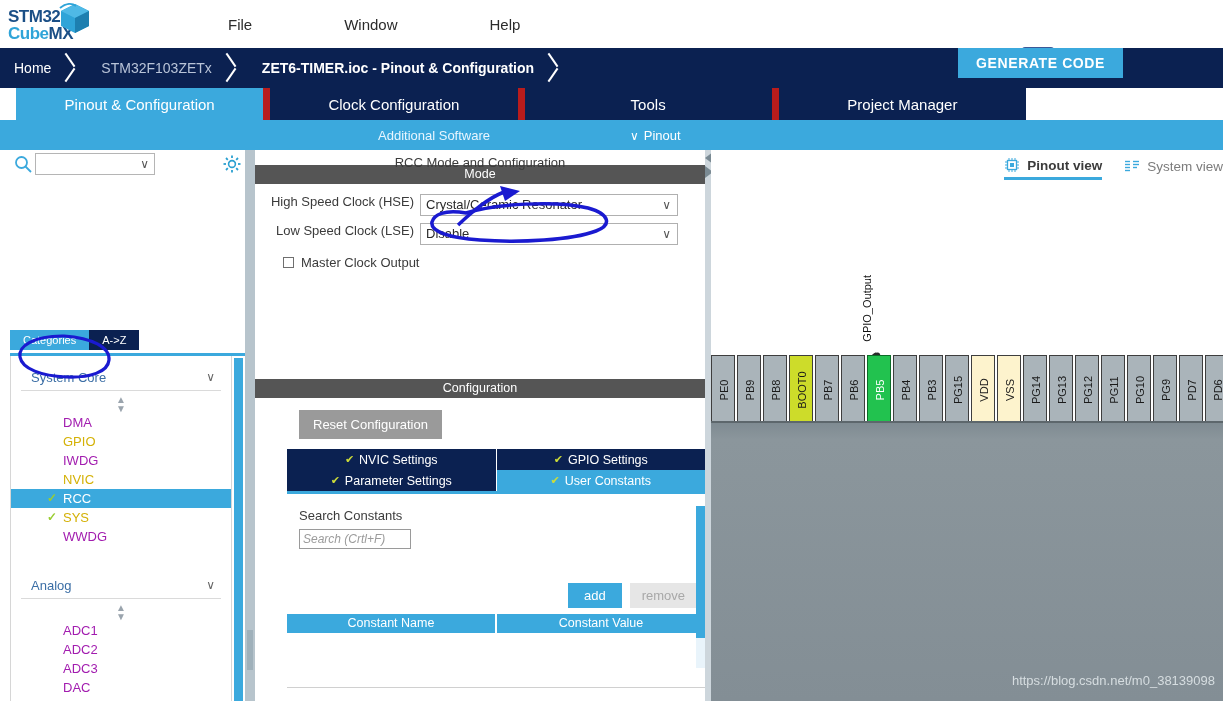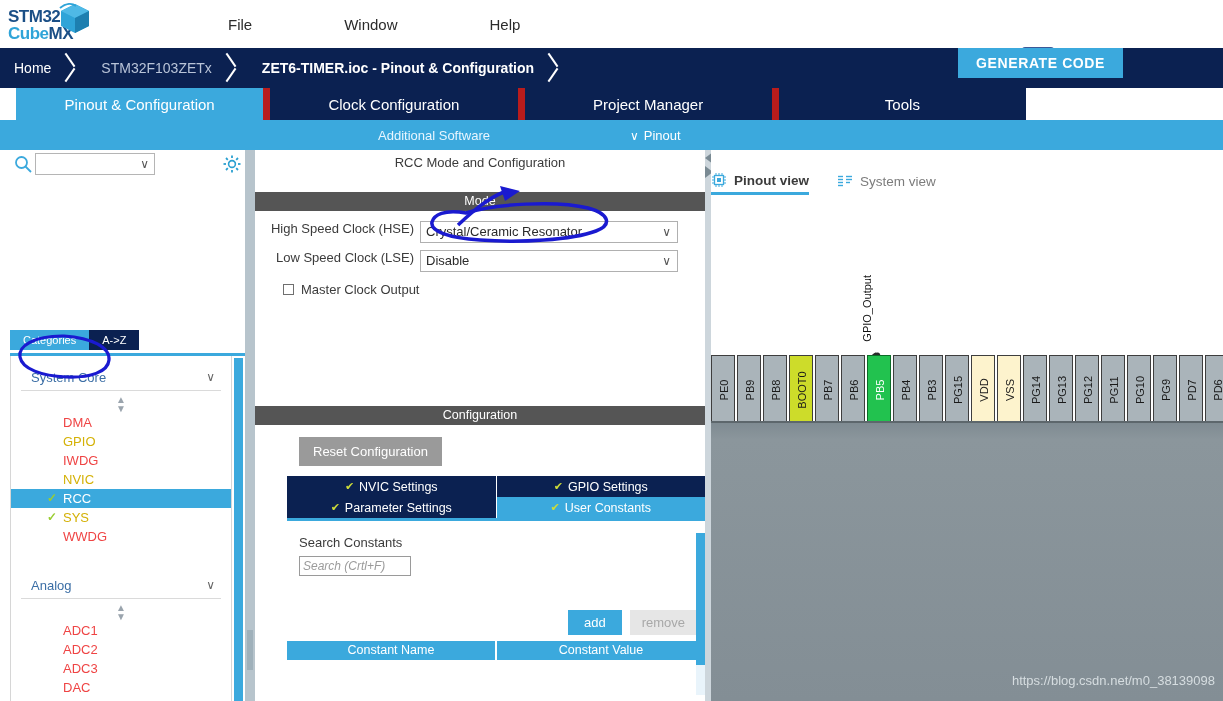--- a/index.html
+++ b/index.html
@@ -110,40 +110,40 @@
     background:#fff; overflow:hidden;
   }
   .grp { margin-top:10px; }
   .grp-head {
     position:relative; margin:0 10px; padding:4px 0 5px 10px;
     font-size:13px; color:#3b6ea5; border-bottom:1px solid #dadada; cursor:pointer;
   }
   .grp-head .gchev { position:absolute; right:6px; top:4px; font-size:12px; color:#666; }
   .spinner { text-align:center; color:#9aa4ad; font-size:10px; line-height:9px; padding-top:4px; }
   .tree-item {
-    font-size:13px; color:#ef4444; padding:2px 0 2px 52px; position:relative; cursor:pointer;
+    font-size:13px; color:#a21caf; padding:2px 0 2px 52px; position:relative; cursor:pointer;
   }
   .tree-item.yellow { color:#d4b106; }
   .tree-item.sel { background:#3ba9dd; color:#ffffff; }
   .tree-item .chk { position:absolute; left:36px; top:2px; color:#9acd32; font-size:12px; font-weight:bold; }
   .sb-scroll {
     position:absolute; left:234px; top:208px; width:9px; height:480px; background:#eef2f5;
   }
   .sb-thumb { position:absolute; left:0; top:0; width:9px; height:440px; background:#3ba9dd; }
 
   
   .splitter { position:absolute; left:245px; top:150px; width:10px; height:551px; background:#b7c4cc; }
   .splitter-grip { position:absolute; left:2px; top:480px; width:6px; height:40px; background:#9fb0ba; }
 
   
   .center {
     position:absolute; left:255px; top:150px; width:450px; height:551px; background:#ffffff;
   }
   .panel-title {
-    height:42px; line-height:26px; text-align:center;
+    height:15px; line-height:26px; text-align:center;
     font-size:13px; color:#3b3b3b; background:#ffffff;
   }
   .bar-dark {
     height:19px; line-height:19px; text-align:center;
     background:#555555; color:#ffffff; font-size:12.5px;
   }
   .mode-body { padding:10px 0 0 0; position:relative; height:195px; }
   .frow { display:flex; margin:0 0 7px 10px; height:22px; }
   .flabel { font-size:13px; color:#3b3b3b; width:155px; text-align:right; padding-right:6px; }
   .fsel {
@@ -195,21 +195,21 @@
   
   .collapse-arrows { position:absolute; left:705px; top:152px; width:10px; }
   .ca { width:0;height:0; margin:0 0 2px 0; }
   .ca-l { border-right:8px solid #7a8a93; border-top:6px solid transparent; border-bottom:6px solid transparent; }
   .ca-r { border-left:8px solid #7a8a93; border-top:6px solid transparent; border-bottom:6px solid transparent; }
 
   
   .right {
     position:absolute; left:711px; top:150px; width:512px; height:551px; background:#ffffff;
   }
-  .view-tabs { display:flex; justify-content:flex-start; padding-top:22px; gap:28px; }
+  .view-tabs { display:flex; justify-content:flex-end; padding-top:7px; gap:22px; }
   .vtab { display:flex; align-items:center; gap:7px; font-size:13.5px; cursor:pointer; padding-bottom:4px; }
   .vtab.active { color:#3b3b3b; font-weight:bold; border-bottom:3px solid #3ba9dd; }
   .vtab.idle { color:#7c7c7c; }
   .vicon svg { width:16px; height:16px; display:block; }
 
   .chip-area { position:absolute; left:0; top:0; width:512px; height:551px; }
   .signal-label {
     position:absolute; left:150px; top:125px;
     writing-mode:vertical-rl; transform:rotate(180deg);
     font-size:11px; color:#111; white-space:nowrap;
@@ -313,22 +313,22 @@
     <div class="chev"></div>
     <div class="crumb file">ZET6-TIMER.ioc - Pinout &amp; Configuration</div>
     <div class="chev"></div>
   </div>
 </div>
 <button class="genbtn">GENERATE CODE</button>
 
 <div class="tabbar">
   <div class="mtab active">Pinout &amp; Configuration</div>
   <div class="mtab">Clock Configuration</div>
+  <div class="mtab">Tools</div>
   <div class="mtab">Project Manager</div>
-  <div class="mtab">Tools</div>
 </div>
 <div class="subbar">
   <div class="sub-addl">Additional Software</div>
   <div class="sub-pin">
     <span class="sub-caret">∨</span><span>Pinout</span>
   </div>
 </div>
 
 <div class="sidebar">
   <div class="search-row">

